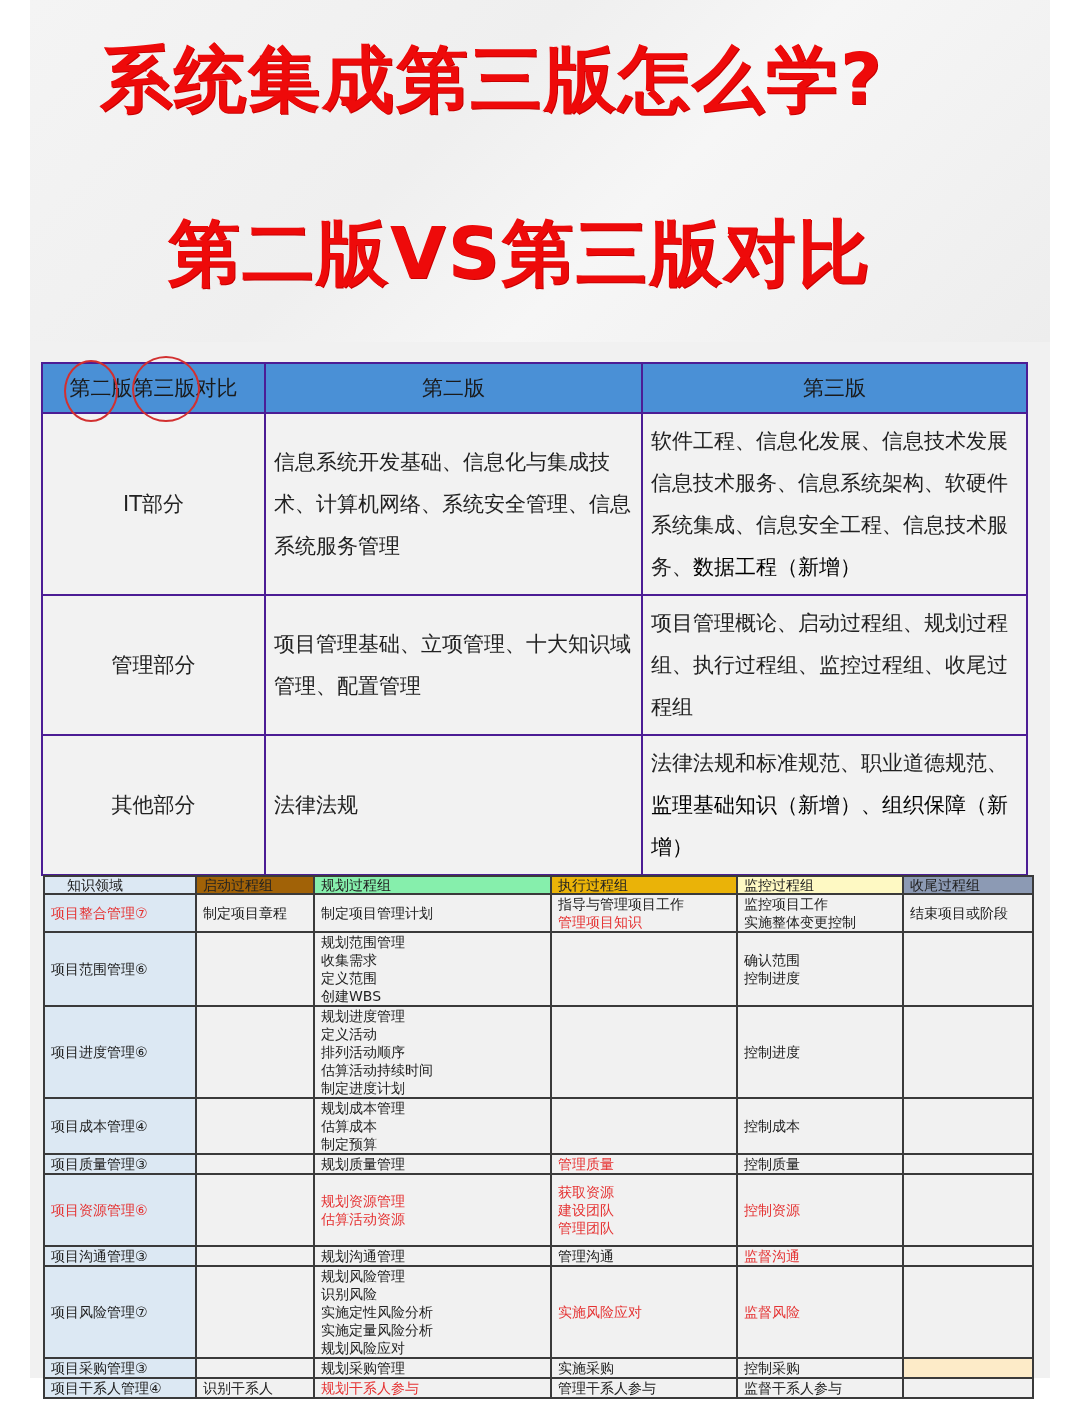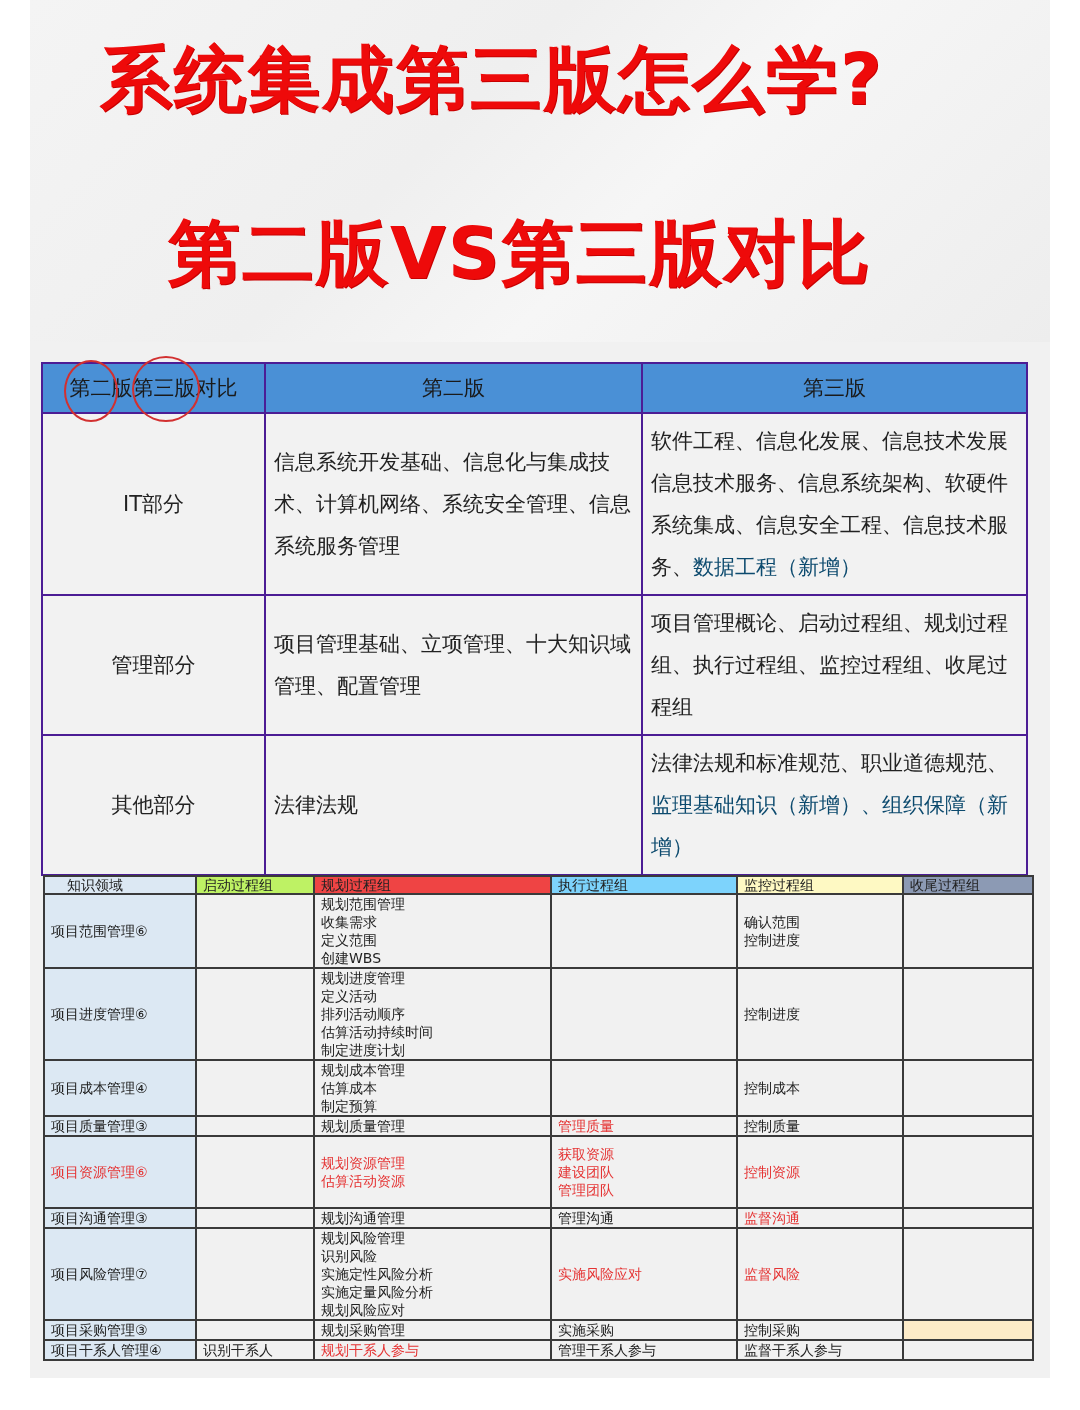--- a/index.html
+++ b/index.html
@@ -16,21 +16,21 @@
             text-shadow: 1px 1px 0 #c80000; }
 
   
   .cmp { position: absolute; left: 11px; top: 362px; width: 987px; border-collapse: collapse;
          background: #f2f2f2; }
   .cmp td, .cmp th { border: 2px solid #4c1d95; font-size: 21px; color: #222; }
   .cmp th { background: #4a90d6; height: 50px; font-weight: normal; color: #1a1a1a; text-align: center; }
   .cmp td.cat { text-align: center; width: 223px; }
   .cmp td.v2 { width: 377px; padding: 6px 8px; line-height: 42px; vertical-align: middle; }
   .cmp td.v3 { padding: 6px 8px; line-height: 42px; }
-  .red { color: #0c4a6e; }
+  .red { color: #000000; }
   .hdr-wrap { position: relative; display: inline-block; }
   .circle { position: absolute; border: 2px solid #d23030; border-radius: 50%; }
 
   
   .proc { position: absolute; left: 13px; top: 875px; width: 989px; border-collapse: collapse;
           table-layout: fixed; }
   .proc td { border: 2px solid #3a3a3a; font-size: 14px; color: #222; line-height: 18px;
              padding: 0 6px; vertical-align: middle; background: #f1f1f1; }
   .proc tr.head td { height: 18px; line-height: 16px; font-size: 14px; }
   .proc td.ka { background: #dce8f3; }
@@ -83,25 +83,41 @@
       <col style="width:152px">
         <col style="width:118px">
         <col style="width:237px">
       <col style="width:186px">
         <col style="width:166px">
         <col style="width:130px">
     </colgroup>
     <tbody id="proc-body">
         <tr class="head">
           <td style="background: rgb(220, 232, 243); padding-left: 22px;">知识领域</td>
-          <td style="background: #bef264; margin-top: 41px;">启动过程组</td>
-          <td style="background: #ef4444;">规划过程组</td>
-          <td style="background: #7dd3fc;">执行过程组</td>
+          <td style="background: #a16207; margin-top: 41px;">启动过程组</td>
+          <td style="background: #86efac;">规划过程组</td>
+          <td style="background: #eab308;">执行过程组</td>
           <td style="background: #fef9c3;">监控过程组</td>
           <td style="background: rgb(140, 154, 180);">收尾过程组</td>
+        </tr>
+        <tr style="height: 34px;">
+          <td class="ka ka-red">项目整合管理⑦</td>
+          <td>制定项目章程</td>
+          <td>
+            <div>制定项目管理计划</div>
+          </td>
+          <td>
+            <div>指导与管理项目工作</div>
+            <div class="r">管理项目知识</div>
+          </td>
+          <td>
+            <div>监控项目工作</div>
+            <div>实施整体变更控制</div>
+          </td>
+          <td>结束项目或阶段</td>
         </tr>
         <tr style="height: 72px;">
           <td class="ka">项目范围管理⑥</td>
           <td></td>
           <td>
             <div>规划范围管理</div>
             <div>收集需求</div>
             <div>定义范围</div>
             <div>创建WBS</div>
           </td>

